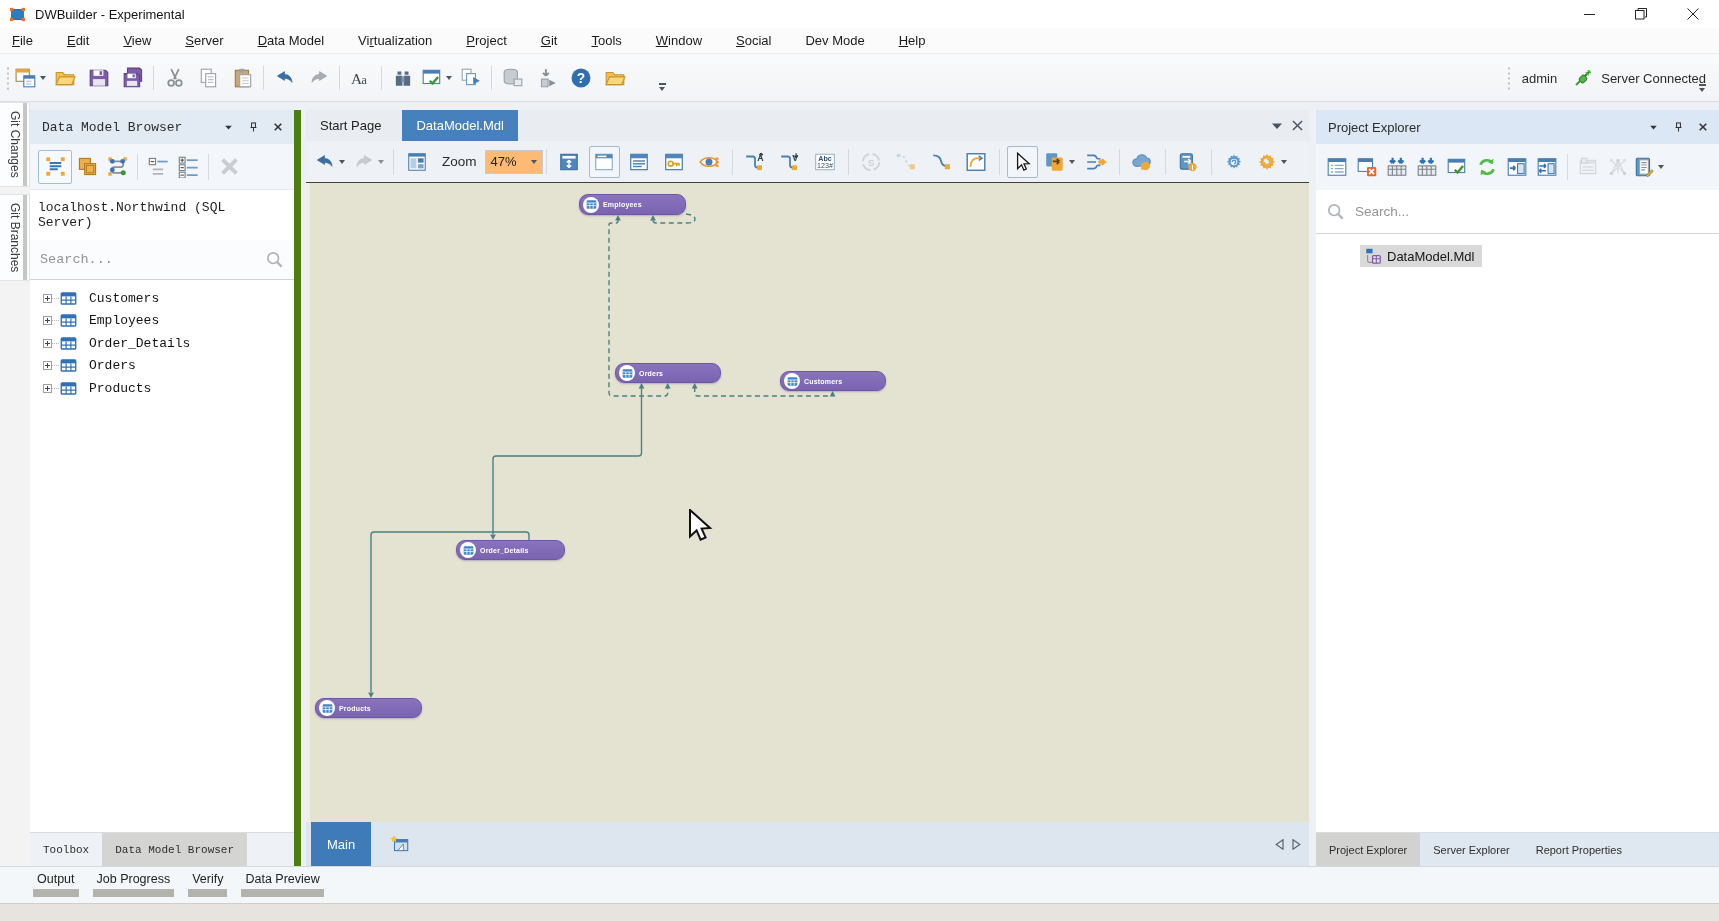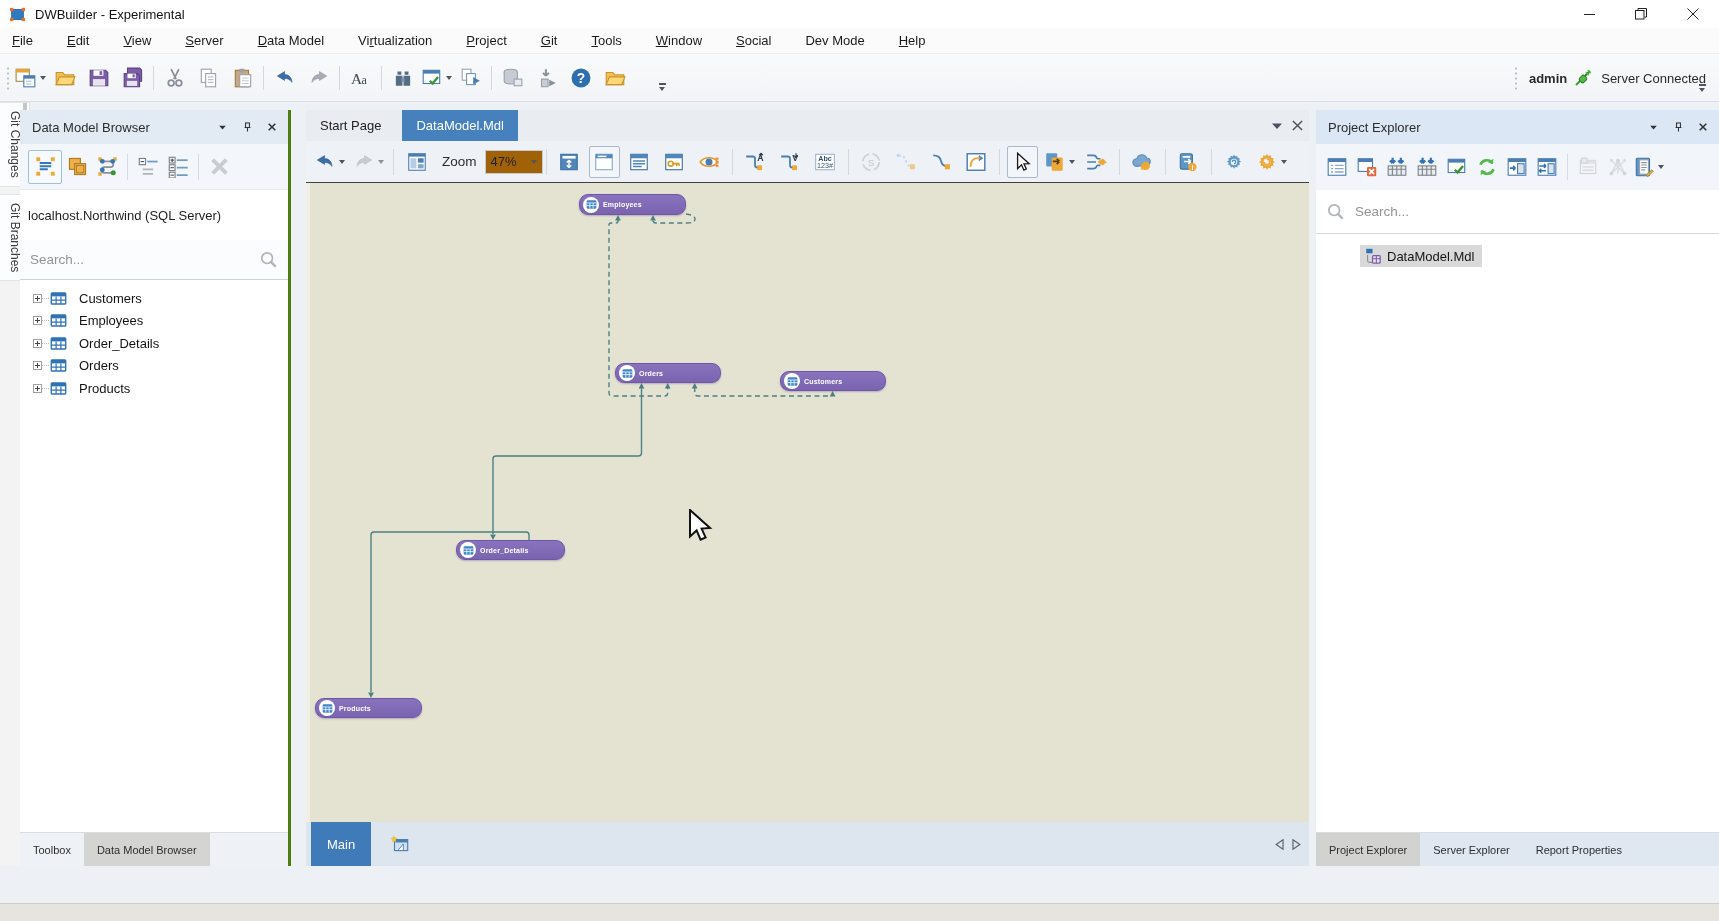--- a/index.html
+++ b/index.html
@@ -22,21 +22,21 @@
 
   
   .main-toolbar { position:absolute; left:0; top:54px; width:1719px; height:48px; background:linear-gradient(#f9fafb,#f2f4f7); border-bottom:1px solid #dadee4; display:flex; align-items:center; }
   .grip { width:5px; height:26px; margin:0 4px 0 6px; background-image:radial-gradient(circle, #b9bec6 1px, transparent 1.2px); background-size:4px 5px; background-position:0 1px; }
   .tb-btn { width:31px; height:32px; margin-right:3px; display:flex; align-items:center; justify-content:center; border-radius:2px; position:relative; }
   .tb-btn svg { display:block; }
   .tb-sep { width:1px; height:24px; background:#d3d8de; margin:0 5px 0 2px; }
   .dd-caret { width:0; height:0; border-left:3.5px solid transparent; border-right:3.5px solid transparent; border-top:4px solid #4d5560; margin-left:3px; }
   .dd-caret.lite { border-top-color:#8a9099; }
   .tb-right { position:absolute; right:0; top:0; height:48px; display:flex; align-items:center; }
-  .tb-user { font-size:13px; color:#2a2a2a; margin-right:6px;font-weight:bold; }
+  .tb-user { font-size:13px; color:#2a2a2a; margin-right:16px; }
   .tb-status { font-size:13px; color:#2a2a2a; margin:0 13px 0 8px; }
   .overflow-btn { width:14px; height:20px; margin-right:4px; display:flex; flex-direction:column; align-items:center; justify-content:center; }
   .overflow-btn .bar { width:7px; height:1.5px; background:#4d5560; margin-bottom:2px; }
   .overflow-btn .dd-caret { margin-left:0; }
   .toolbar-overflow-sm { position:absolute; left:655px; bottom:4px; }
 
   
   .dock { position:absolute; left:0; top:102px; width:1719px; height:764px; background:#edf0f4; }
 
   
@@ -54,21 +54,21 @@
   .pt-btn { width:30px; height:32px; display:flex; align-items:center; justify-content:center; border-radius:2px; }
   .pt-btn.sel { background:#f6fafd; border:1px solid #9ebfdd; width:34px; height:34px; }
   .pt-sep { width:1px; height:26px; background:#d6dbe1; margin:0 5px; }
   .search-row { height:40px; background:#fbfcfd; border-bottom:1px solid #d2d2d2; display:flex; align-items:center; padding:0 10px; flex:none; }
   .search-row .ph { font-size:13.5px; color:#949494; flex:1 1 auto; }
   .panel-tabs { height:34px; background:#eef2f6; border-top:1px solid #d9dde2; display:flex; align-items:stretch; flex:none; }
   .panel-tab { font-size:11px; color:#2e2e2e; display:flex; align-items:center; padding:0 13px; }
   .panel-tab.active { background:#d4d4d2; }
 
   
-  #left-panel { left:20px; top:8px; width:271px; height:756px; border-right:3px solid #4d7c0f; }
+  #left-panel { left:30px; top:8px; width:271px; height:756px; border-right:7px solid #4d7c0f;font-family:Liberation Mono, monospace; }
   .conn-row { height:50px; background:#fff; display:flex; align-items:center; padding:0 8px; flex:none; }
   .conn-row span { font-size:13px; color:#1f1f1f; }
   .tree { flex:1 1 auto; background:#fff; padding-top:7px; overflow:hidden; }
   .tree-row { height:22.5px; display:flex; align-items:center; position:relative; }
   .expander { width:9px; height:9px; border:1px solid #a0a0a0; background:#fff; margin-left:13px; position:relative; flex:none; }
   .expander:before { content:""; position:absolute; left:1px; top:3px; width:5px; height:1px; background:#444; }
   .expander:after { content:""; position:absolute; left:3px; top:1px; width:1px; height:5px; background:#444; }
   .tree-dots { width:7px; height:1px; border-top:1px dotted #b9b9b9; flex:none; }
   .tree-row svg { flex:none; }
   .tree-label { font-size:13px; color:#141414; margin-left:11px; }
@@ -78,21 +78,21 @@
   .doc-tabs { height:31px; background:#e9edf2; display:flex; align-items:stretch; position:relative; flex:none; }
   .doc-tab { display:flex; align-items:center; padding:0 14px; font-size:13px; color:#222; }
   .doc-tab.active { background:#4781bd; color:#fff; }
   .doc-tabs-right { position:absolute; right:6px; top:0; height:100%; display:flex; align-items:center; }
   .doc-tabs-right .ic { margin-left:10px; display:flex; }
   .diagram-toolbar { height:42px; background:#eef2f7; border-bottom:1px solid #404040; display:flex; align-items:center; flex:none; padding-left:6px; }
   .dt-btn { height:32px; min-width:31px; margin-right:4px; display:flex; align-items:center; justify-content:center; border-radius:2px; padding:0 2px; }
   .dt-btn.sel { border:1px solid #aab8c7; background:#f2f6fb; }
   .dt-sep { width:1px; height:26px; background:#d4d9df; margin:0 7px 0 3px; }
   .zoom-label { font-size:13.5px; color:#2b2b2b; margin:0 8px 0 6px; }
-  .zoom-combo { width:58px; height:24px; background:#a16207; border:1px solid #c6cbd2; display:flex; align-items:center; padding:0 5px; }
+  .zoom-combo { width:58px; height:24px; background:#fdba74; border:1px solid #c6cbd2; display:flex; align-items:center; padding:0 5px; }
   .zoom-combo .val { font-size:13px; color:#222; flex:1; }
 
   
   .canvas { flex:1 1 auto; background:#e4e3d2; position:relative; overflow:hidden; border-left:4px solid #f0efe5; }
   .entity { position:absolute; border-radius:9px; background:linear-gradient(#8973be,#7a63af); border:1px solid #6e57a5; box-shadow:0 1px 2px rgba(90,70,140,.35); display:flex; align-items:center; }
   .entity .badge { width:16px; height:16px; background:#fff; border-radius:50%; margin-left:3px; display:flex; align-items:center; justify-content:center; flex:none; }
   .entity .name { color:#fff; font-size:7px; font-weight:bold; margin-left:4px; letter-spacing:.2px; white-space:nowrap; }
   .canvas svg.wires { position:absolute; left:0; top:0; }
 
   
@@ -1176,15 +1176,33 @@
         </div>
       </div>
       <div class="panel-tabs" id="right-bottom-tabs">
           <div class="panel-tab active">Project Explorer</div>
           <div class="panel-tab">Server Explorer</div>
           <div class="panel-tab">Report Properties</div>
         </div>
     </div>
   </div>
 
+  <div class="output-row" id="output-row">
+      <div class="out-tab">
+        <span class="txt">Output</span>
+        <span class="bar"></span>
+      </div>
+      <div class="out-tab">
+        <span class="txt">Job Progress</span>
+        <span class="bar"></span>
+      </div>
+      <div class="out-tab">
+        <span class="txt">Verify</span>
+        <span class="bar"></span>
+      </div>
+      <div class="out-tab">
+        <span class="txt">Data Preview</span>
+        <span class="bar"></span>
+      </div>
+    </div>
 
   <div class="statusbar"></div>
 </div>
 
 </body></html>

